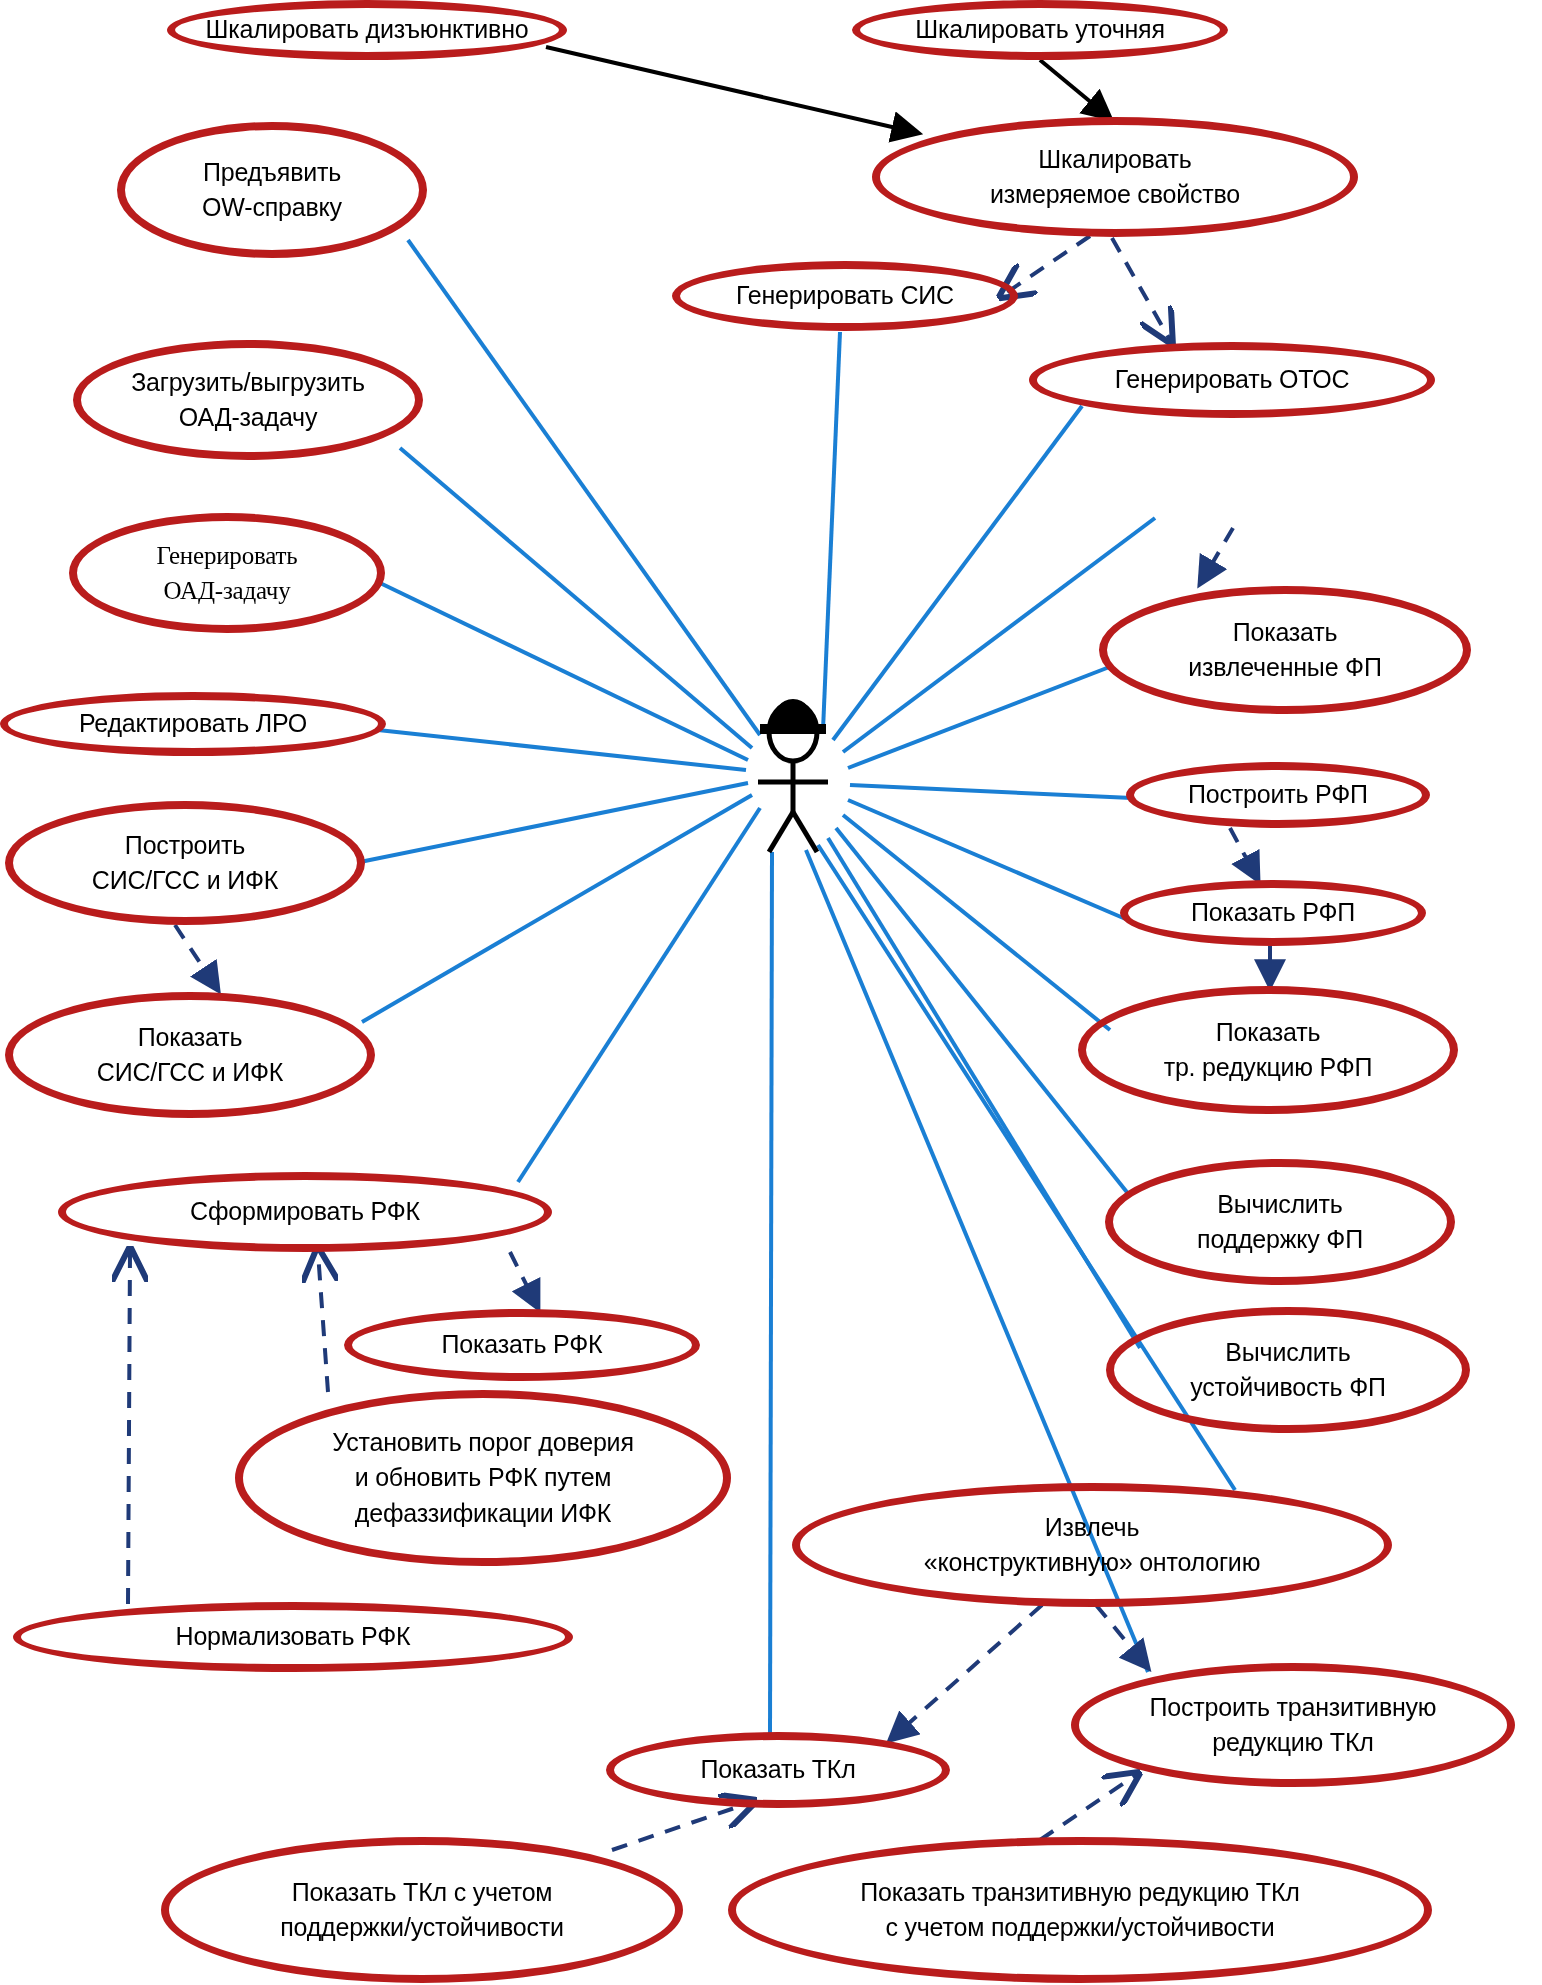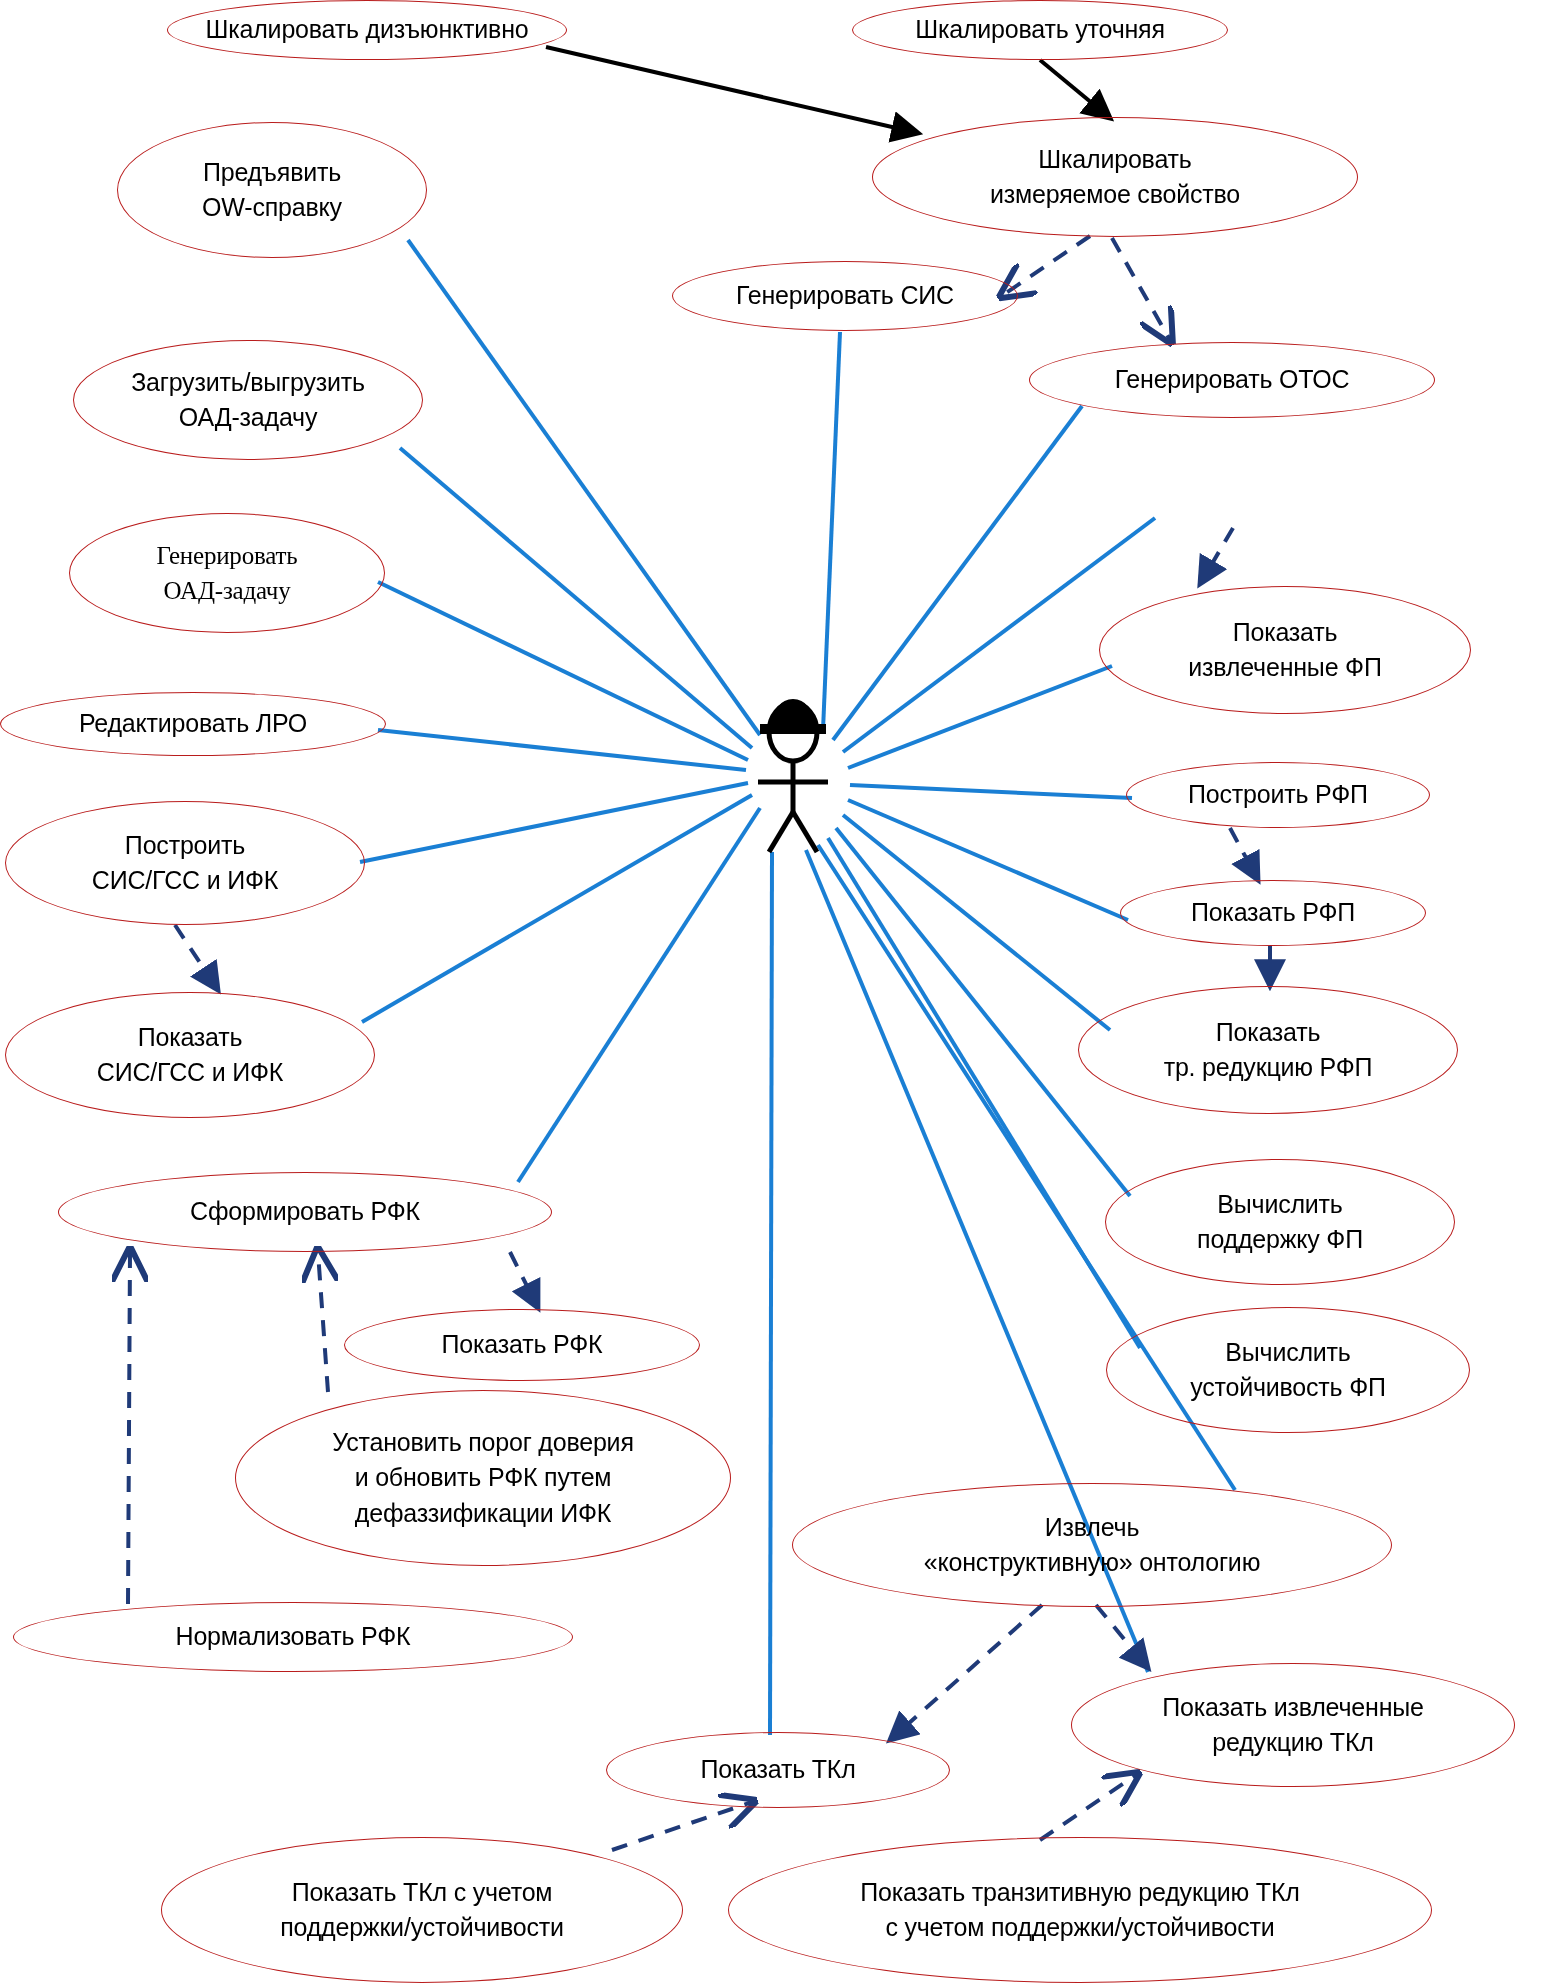--- a/index.html
+++ b/index.html
@@ -24,21 +24,21 @@
   }
   #node-layer {
     position: absolute;
     left: 0; top: 0;
     width: 1542px;
     height: 1985px;
   }
   .usecase {
     position: absolute;
     box-sizing: border-box;
-    border: 1px solid #b91c1c;
+    border: 8px solid #b91c1c;
     border-radius: 50%;
     background: transparent;
     display: flex;
     align-items: center;
     justify-content: center;
     text-align: center;
     color: #000000;
     font-size: 25px;
     line-height: 1.42;
     letter-spacing: -0.2px;
@@ -176,21 +176,21 @@
 
     <div class="usecase" style="left:235px; top:1390px; width:496px; height:176px;">Установить порог доверия
 и обновить РФК путем
 дефаззификации ИФК</div>
 
     <div class="usecase" style="left:792px; top:1483px; width:600px; height:124px;">Извлечь
 «конструктивную» онтологию</div>
 
     <div class="usecase" style="left:13px; top:1602px; width:560px; height:70px;">Нормализовать РФК</div>
 
-    <div class="usecase" style="left:1071px; top:1663px; width:444px; height:124px;">Показать извлеченные
+    <div class="usecase" style="left:1071px; top:1663px; width:444px; height:124px;">Построить транзитивную
 редукцию ТКл</div>
 
     <div class="usecase" style="left:606px; top:1732px; width:344px; height:76px;">Показать ТКл</div>
 
     <div class="usecase" style="left:161px; top:1837px; width:522px; height:146px;">Показать ТКл с учетом
 поддержки/устойчивости</div>
 
     <div class="usecase" style="left:728px; top:1837px; width:704px; height:146px;">Показать транзитивную редукцию ТКл
 с учетом поддержки/устойчивости</div>
 

